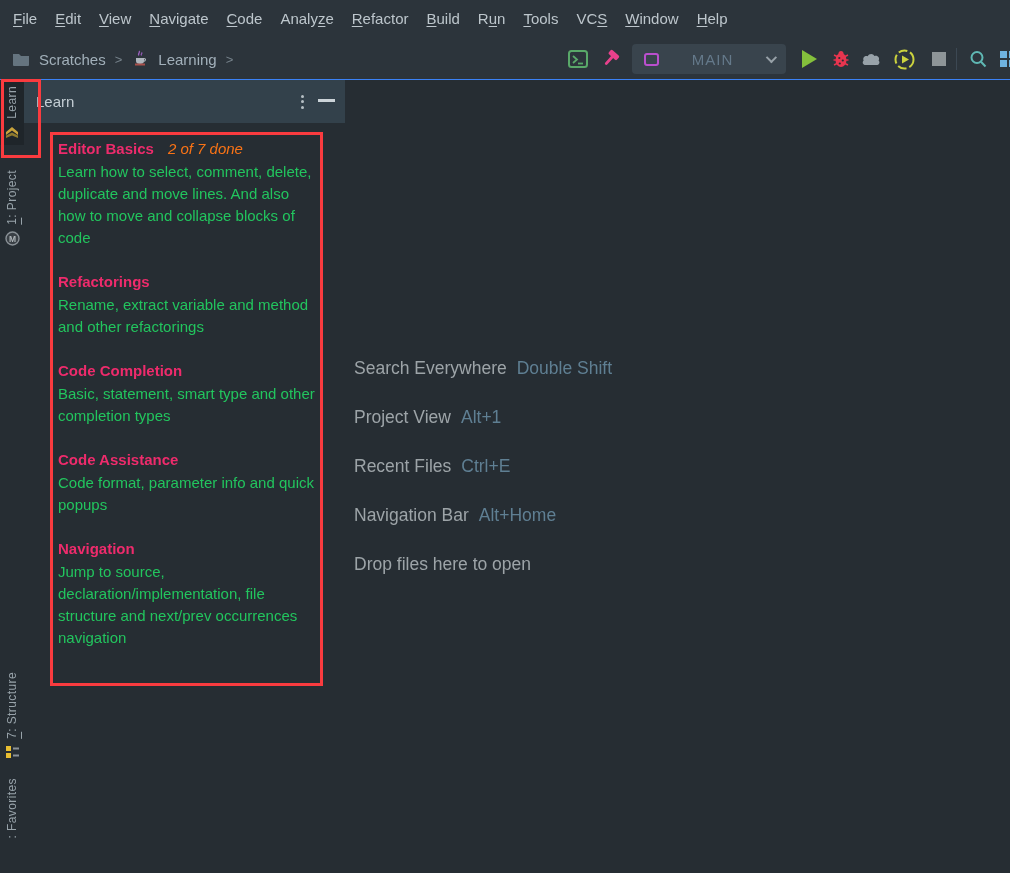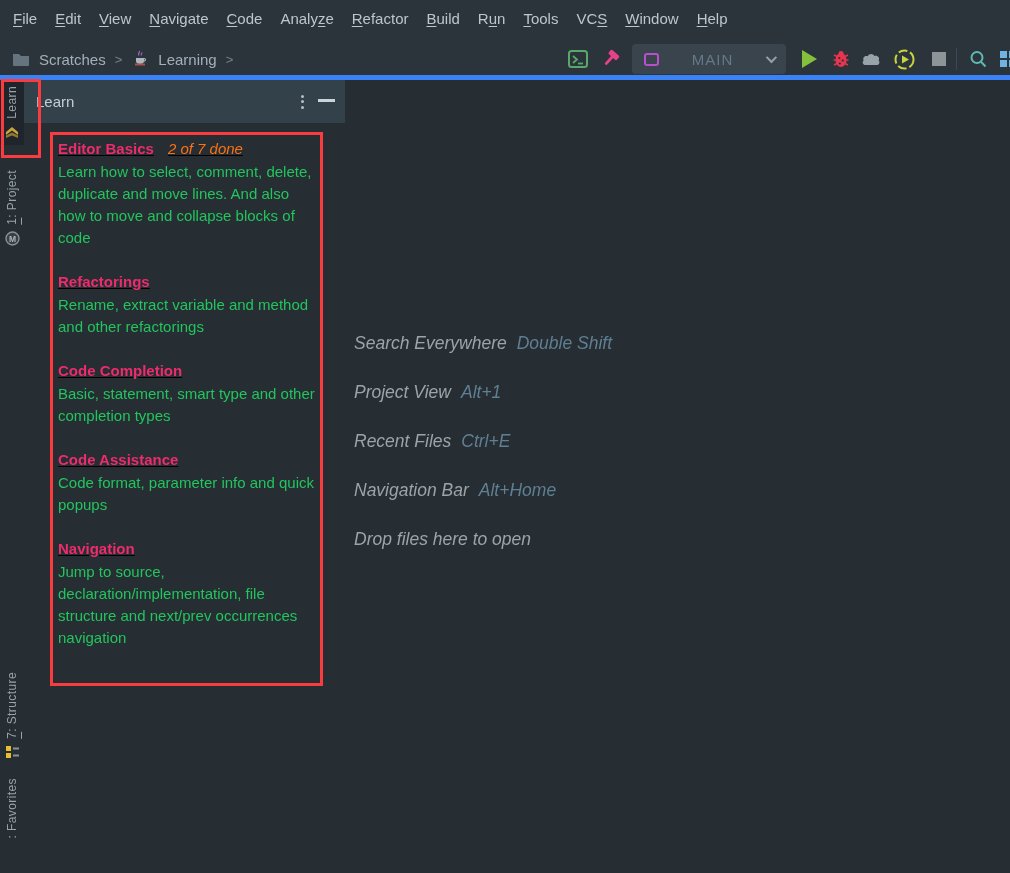--- a/index.html
+++ b/index.html
@@ -17,21 +17,21 @@
     background:#2C343B; display:flex; align-items:center; padding-left:4px;
   }
   .menu-item {
     color:#BDC6CC; font-size:15px; padding:14px 9px; line-height:38px; cursor:default;
   }
   .mn { text-decoration:underline; text-underline-offset:2px; }
 
   
   .toolbar {
     position:absolute; top:38px; left:0; width:1010px; height:42px;
-    background:#2C343B; border-bottom:5px solid #3b82f6;padding-left:44px;
+    background:#2C343B; border-bottom:1px solid #3b82f6;padding-left:44px;
   }
   .crumbs { position:absolute; left:12px; top:0; height:42px; display:flex; align-items:center; gap:9px; }
   .crumb { color:#A2B0BA; font-size:15px; }
   .crumb-sep { color:#76828B; font-size:13px; }
   .tbtn { position:absolute; top:9px; width:24px; height:24px; display:flex; align-items:center; justify-content:center; }
 
   .run-combo {
     position:absolute; left:632px; top:6px; width:154px; height:30px;
     background:#39444D; border-radius:4px; display:flex; align-items:center; padding:0 12px;
   }
@@ -58,27 +58,27 @@
     position:absolute; left:24px; top:80px; width:321px; height:43px;
     background:#33414B; display:flex; align-items:center;
   }
   .tw-title { color:#C4CED4; font-size:15px; margin-left:12px; }
   .kebab { position:absolute; left:268px; top:11px; width:20px; height:21px; display:flex; flex-direction:column; align-items:center; justify-content:center; gap:2.5px; }
   .kebab .dot { width:3px; height:3px; border-radius:50%; background:#B6BFC4; }
   .min-btn { position:absolute; left:294px; top:19px; width:17px; height:3px; background:#CBD3D8; }
 
   .lessons { position:absolute; left:58px; top:140px; width:258px; }
   .lesson { margin-bottom:24px; }
-  .lesson-head { display:flex; align-items:flex-end;text-decoration:underline; }
+  .lesson-head { display:flex; align-items:flex-end; }
   .lesson-title { color:#EE2B6C; font-size:15px; font-weight:bold; cursor:pointer; }
   .lesson-progress { color:#f97316; font-size:15px; font-style:italic; margin-left:14px; }
   .lesson-desc { margin-top:4px; color:#22c55e; font-size:15px; line-height:22px; }
 
   
-  .editor-hints { position:absolute; left:354px; top:333px;font-style:italic; }
+  .editor-hints { position:absolute; left:354px; top:358px; }
   .shortcut-row { margin-bottom:27px; height:22px; }
   .shortcut-row .action { color:#9DA4A8; font-size:17.5px; }
   .shortcut-row .keys { color:#5F7F93; font-size:17.5px; margin-left:10px; }
 
   
   .anno { position:absolute; border:3px solid #FA3B3F; pointer-events:none; z-index:50; }
   .anno-1 { left:1px; top:79px; width:40px; height:79px; }
   .anno-2 { left:50px; top:132px; width:273px; height:554px; }
 
   svg { display:block; }

